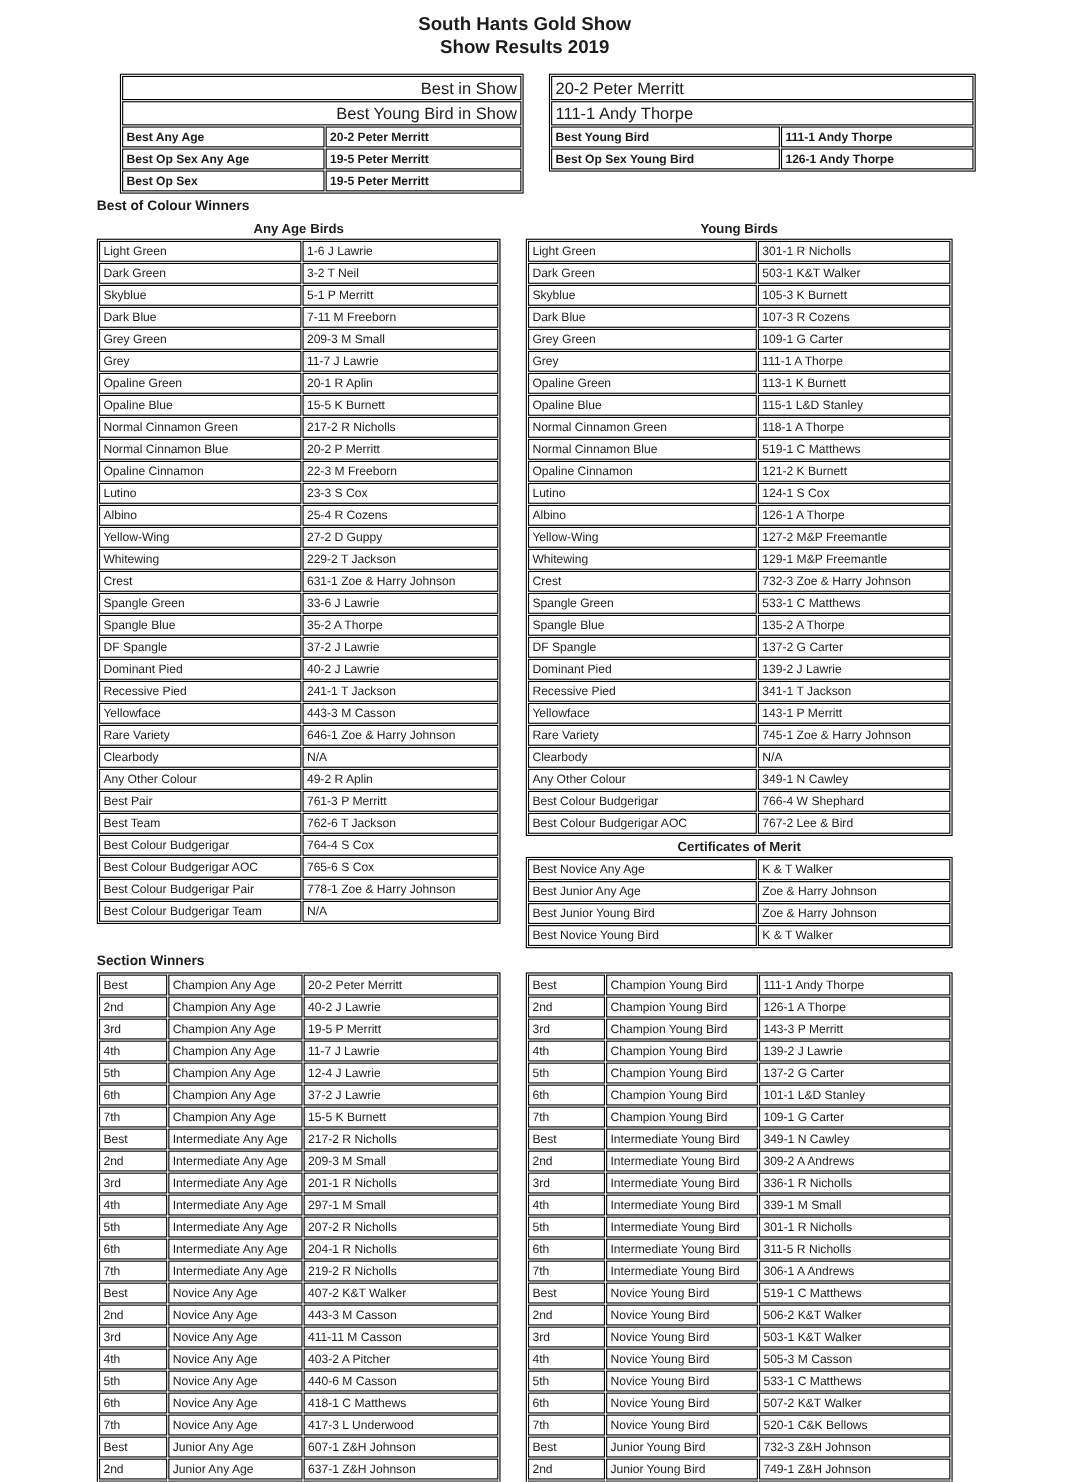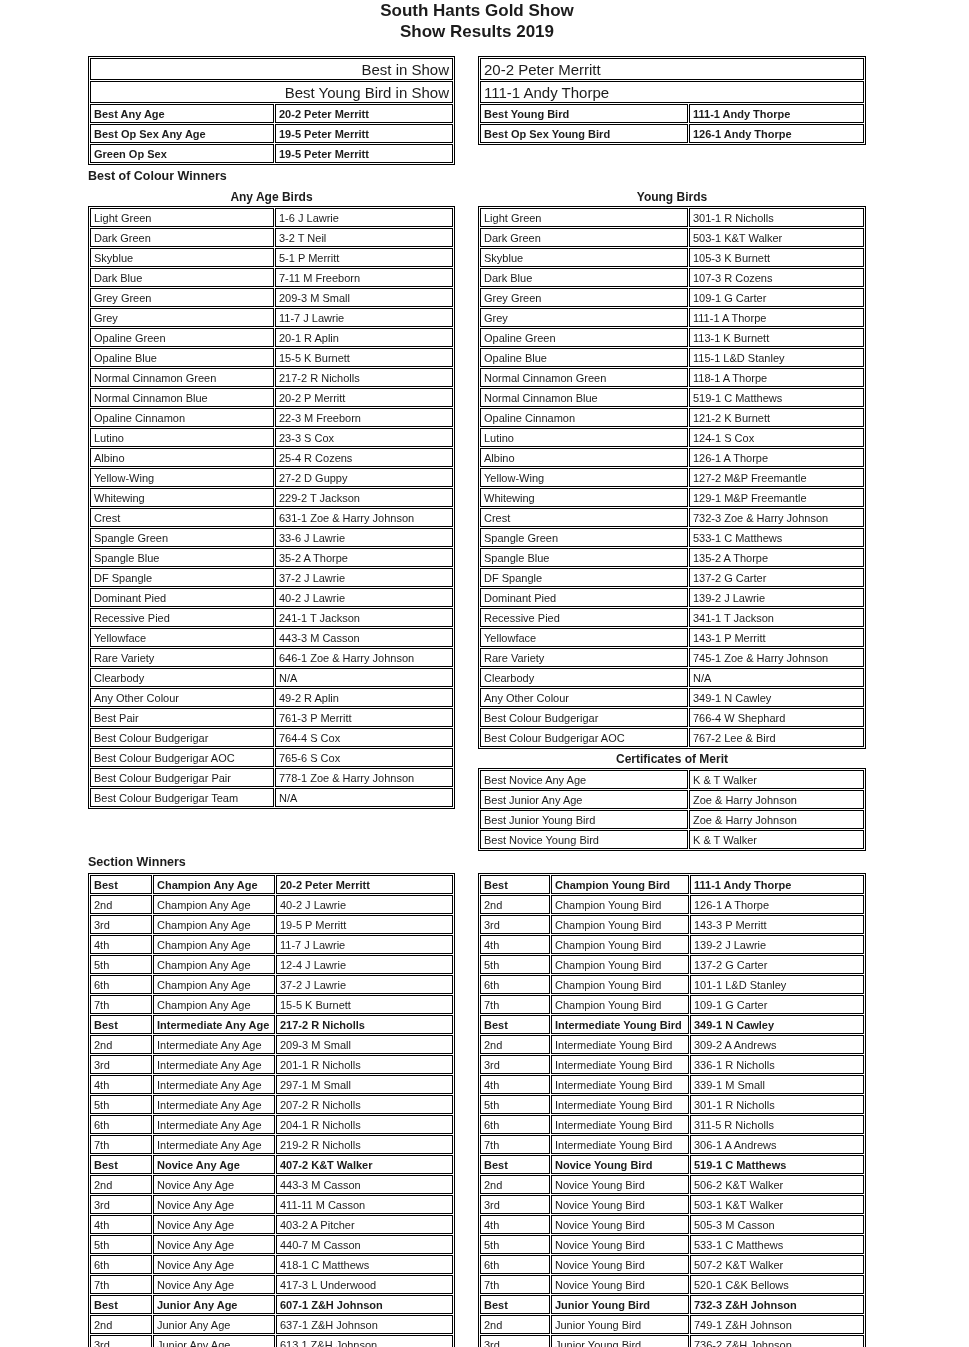--- a/index.html
+++ b/index.html
@@ -4,46 +4,47 @@
 <style>
   html,body{margin:0;padding:0;}
   body{
     width:969px;height:1347px;background:#ffffff;color:#1c1c1c;
     font-family:"Liberation Sans","DejaVu Sans",sans-serif;
     -webkit-font-smoothing:antialiased;
   }
   .content{margin-left:88px;width:778px;}
   .page-title{
     text-align:center;font-weight:bold;font-size:17px;line-height:21px;
+    padding-top:11px;
   }
   .two-col{display:flex;align-items:flex-start;gap:23px;}
   .col-l{width:367px;flex:0 0 367px;}
   .col-r{width:388px;flex:0 0 388px;}
   table{
     width:100%;table-layout:fixed;border-collapse:separate;border-spacing:1px;
     border:1px solid #000;background:#fff;
   }
   td{
     border:1px solid #000;padding:1px 3px;font-size:11px;line-height:14px;
     height:15px;white-space:nowrap;overflow:hidden;vertical-align:middle;
   }
   tr.banner td{font-size:15px;line-height:17px;height:18px;font-weight:normal;}
   .top-table td{font-weight:bold;}
   .top-table tr.banner td{font-weight:normal;}
   .r{text-align:right;}
-  tr.bold-row td{font-weight:bold;}
+  tr.bold-row td{font-weight:normal;}
   .h-main{
     text-align:left;font-weight:bold;font-size:12.5px;line-height:15px;
     margin:4px 0 3px 0;
   }
   .h-sub{
     text-align:center;font-weight:bold;font-size:12px;line-height:14px;
     margin:3px 0 2px 0;
   }
-  .mt-top{margin-top:14px;}
+  .mt-top{margin-top:14px;margin-left:21px;}
 </style>
 </head>
 <body>
 
 <div class="content">
 
   <div class="page-title">
     <div>South Hants Gold Show</div>
     <div>Show Results 2019</div>
   </div>
@@ -66,21 +67,21 @@
         <tbody>
             <tr>
               <td>Best Any Age</td>
               <td>20-2 Peter Merritt</td>
             </tr>
             <tr>
               <td>Best Op Sex Any Age</td>
               <td>19-5 Peter Merritt</td>
             </tr>
             <tr>
-              <td>Green Op Sex</td>
+              <td>Best Op Sex</td>
               <td>19-5 Peter Merritt</td>
             </tr>
           </tbody>
       </table>
     </div>
     <div class="col-r">
       <table class="top-table">
         <colgroup>
             <col style="width:208px">
             <col>
@@ -214,20 +215,24 @@
               <td>Clearbody</td>
               <td>N/A</td>
             </tr>
             <tr>
               <td>Any Other Colour</td>
               <td>49-2 R Aplin</td>
             </tr>
             <tr>
               <td>Best Pair</td>
               <td>761-3 P Merritt</td>
+            </tr>
+            <tr>
+              <td>Best Team</td>
+              <td>762-6 T Jackson</td>
             </tr>
             <tr>
               <td>Best Colour Budgerigar</td>
               <td>764-4 S Cox</td>
             </tr>
             <tr>
               <td>Best Colour Budgerigar AOC</td>
               <td>765-6 S Cox</td>
             </tr>
             <tr>
@@ -484,21 +489,21 @@
               <td>411-11 M Casson</td>
             </tr>
             <tr>
               <td>4th</td>
               <td>Novice Any Age</td>
               <td>403-2 A Pitcher</td>
             </tr>
             <tr>
               <td>5th</td>
               <td>Novice Any Age</td>
-              <td>440-7 M Casson</td>
+              <td>440-6 M Casson</td>
             </tr>
             <tr>
               <td>6th</td>
               <td>Novice Any Age</td>
               <td>418-1 C Matthews</td>
             </tr>
             <tr>
               <td>7th</td>
               <td>Novice Any Age</td>
               <td>417-3 L Underwood</td>

